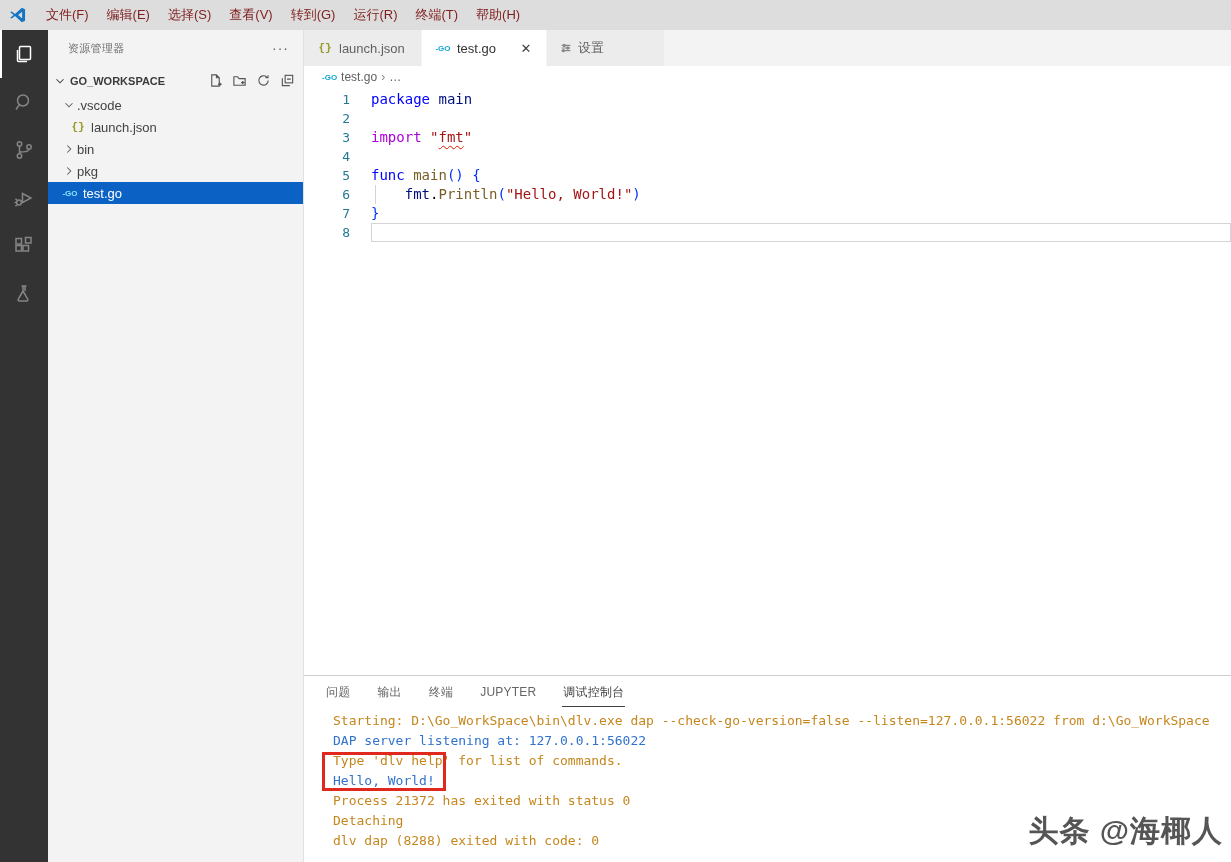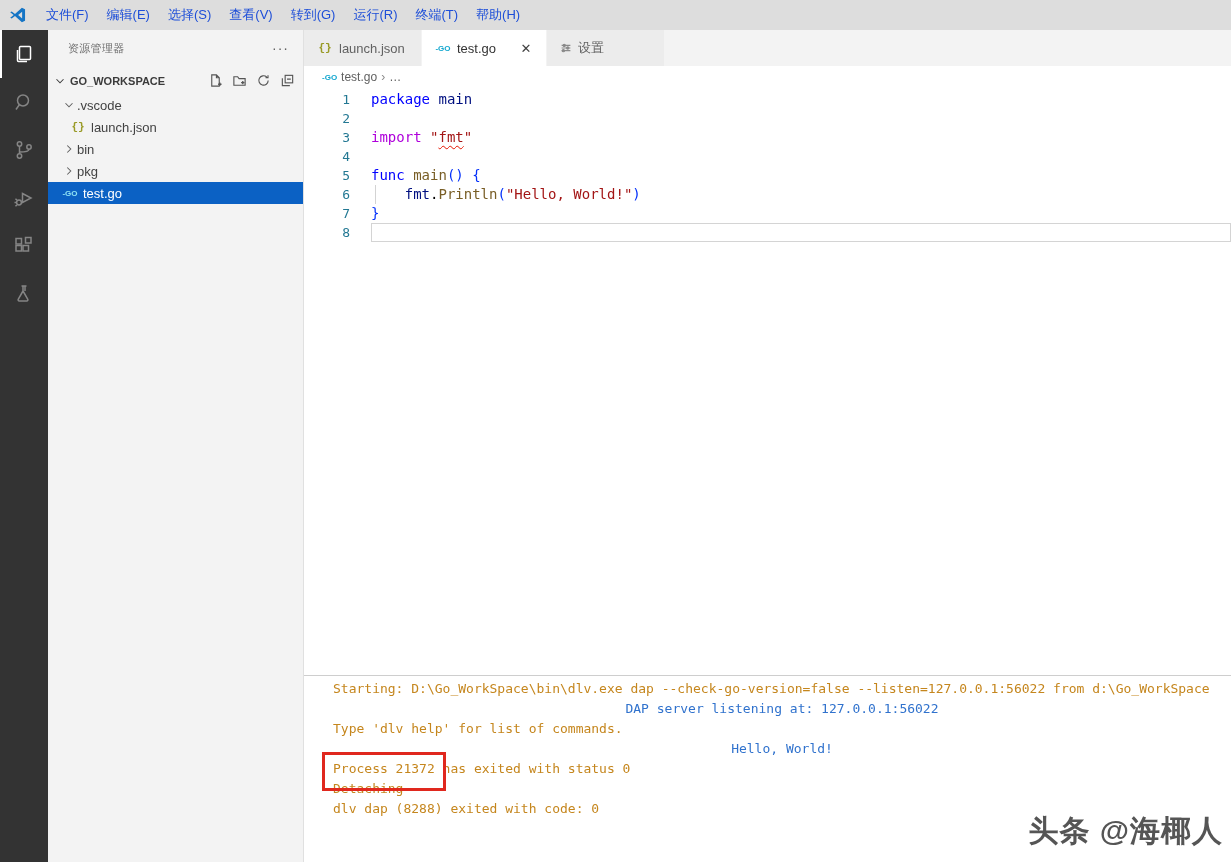--- a/index.html
+++ b/index.html
@@ -14,21 +14,21 @@
   }
 
   
   .titlebar {
     height: 30px; background: #dddddd;
     display: flex; align-items: center;
     position: relative; z-index: 10;
   }
   .vscode-logo { width: 18px; height: 18px; margin: 0 10px 0 9px; display: flex; }
   .menus { display: flex; height: 100%; align-items: center; }
-  .menu-item { padding: 0 9px; line-height: 30px; color: #1d4ed8; font-size: 13px; cursor: default; }
+  .menu-item { padding: 0 9px; line-height: 30px; color: #7f1d1d; font-size: 13px; cursor: default; }
   .window-title {
     position: absolute; left: 750px; width: 420px; text-align: center;
     font-size: 12.5px; color: #333; line-height: 30px; white-space: nowrap;
   }
 
   
   .workbench { display: flex; height: 832px; }
 
   
   .activitybar { width: 48px; background: #333333; display: flex; flex-direction: column; align-items: center; }
@@ -92,21 +92,21 @@
   .tk-plain { color: #000000; }
 
   
   .panel { height: 187px; flex: none; border-top: 1px solid #cecece; position: relative; background: #fff; }
   .panel-tabs { height: 32px; display: flex; align-items: center; padding-left: 21px; }
   .panel-tab { margin-right: 25px; font-size: 12px; color: #656565; cursor: pointer; padding: 6px 1px 5px; border-bottom: 1.5px solid transparent; letter-spacing: 0.2px; }
   .panel-tab.active { color: #424242; border-bottom-color: #424242; }
   .console { font-family: "DejaVu Sans Mono", "Liberation Mono", monospace; font-size: 13px; padding: 3px 0 0 29px; }
   .console-line { height: 20px; line-height: 20px; white-space: pre; }
   .c-orange { color: #c5861d; }
-  .c-blue { color: #3072cd; text-align: center; }
+  .c-blue { color: #3072cd; }
   .annotation-box { position: absolute; left: 18px; top: 76px; width: 124px; height: 39px; border: 3px solid #e0281e; pointer-events: none; z-index: 5; }
 
   
   .watermark {
     position: absolute; right: 8px; bottom: 10px;
     font-size: 30px; font-weight: 700; color: #555555; letter-spacing: 1px;
     text-shadow: 2px 2px 0 #ffffff, -1px -1px 0 #ffffff, 1px -1px 0 #fff, -1px 1px 0 #fff;
     z-index: 20;
     text-align: right;
   }
@@ -303,20 +303,27 @@
           <span class="gutter">7</span>
           <span class="line-content"><span class="tk-bracket">}</span></span>
         </div>
         <div class="code-line current">
           <span class="gutter">8</span>
           <span class="line-content"></span>
         </div>
       </div>
 
     <div class="panel">
+      <div class="panel-tabs" id="panel-tabs">
+          <span class="panel-tab">问题</span>
+          <span class="panel-tab">输出</span>
+          <span class="panel-tab">终端</span>
+          <span class="panel-tab">JUPYTER</span>
+          <span class="panel-tab active">调试控制台</span>
+        </div>
       <div class="console" id="console">
           <div class="console-line c-orange">Starting: D:\Go_WorkSpace\bin\dlv.exe dap --check-go-version=false --listen=127.0.0.1:56022 from d:\Go_WorkSpace</div>
           <div class="console-line c-blue">DAP server listening at: 127.0.0.1:56022</div>
           <div class="console-line c-orange">Type 'dlv help' for list of commands.</div>
           <div class="console-line c-blue">Hello, World!</div>
           <div class="console-line c-orange">Process 21372 has exited with status 0</div>
           <div class="console-line c-orange">Detaching</div>
           <div class="console-line c-orange">dlv dap (8288) exited with code: 0</div>
         </div>
       <div class="annotation-box"></div>

